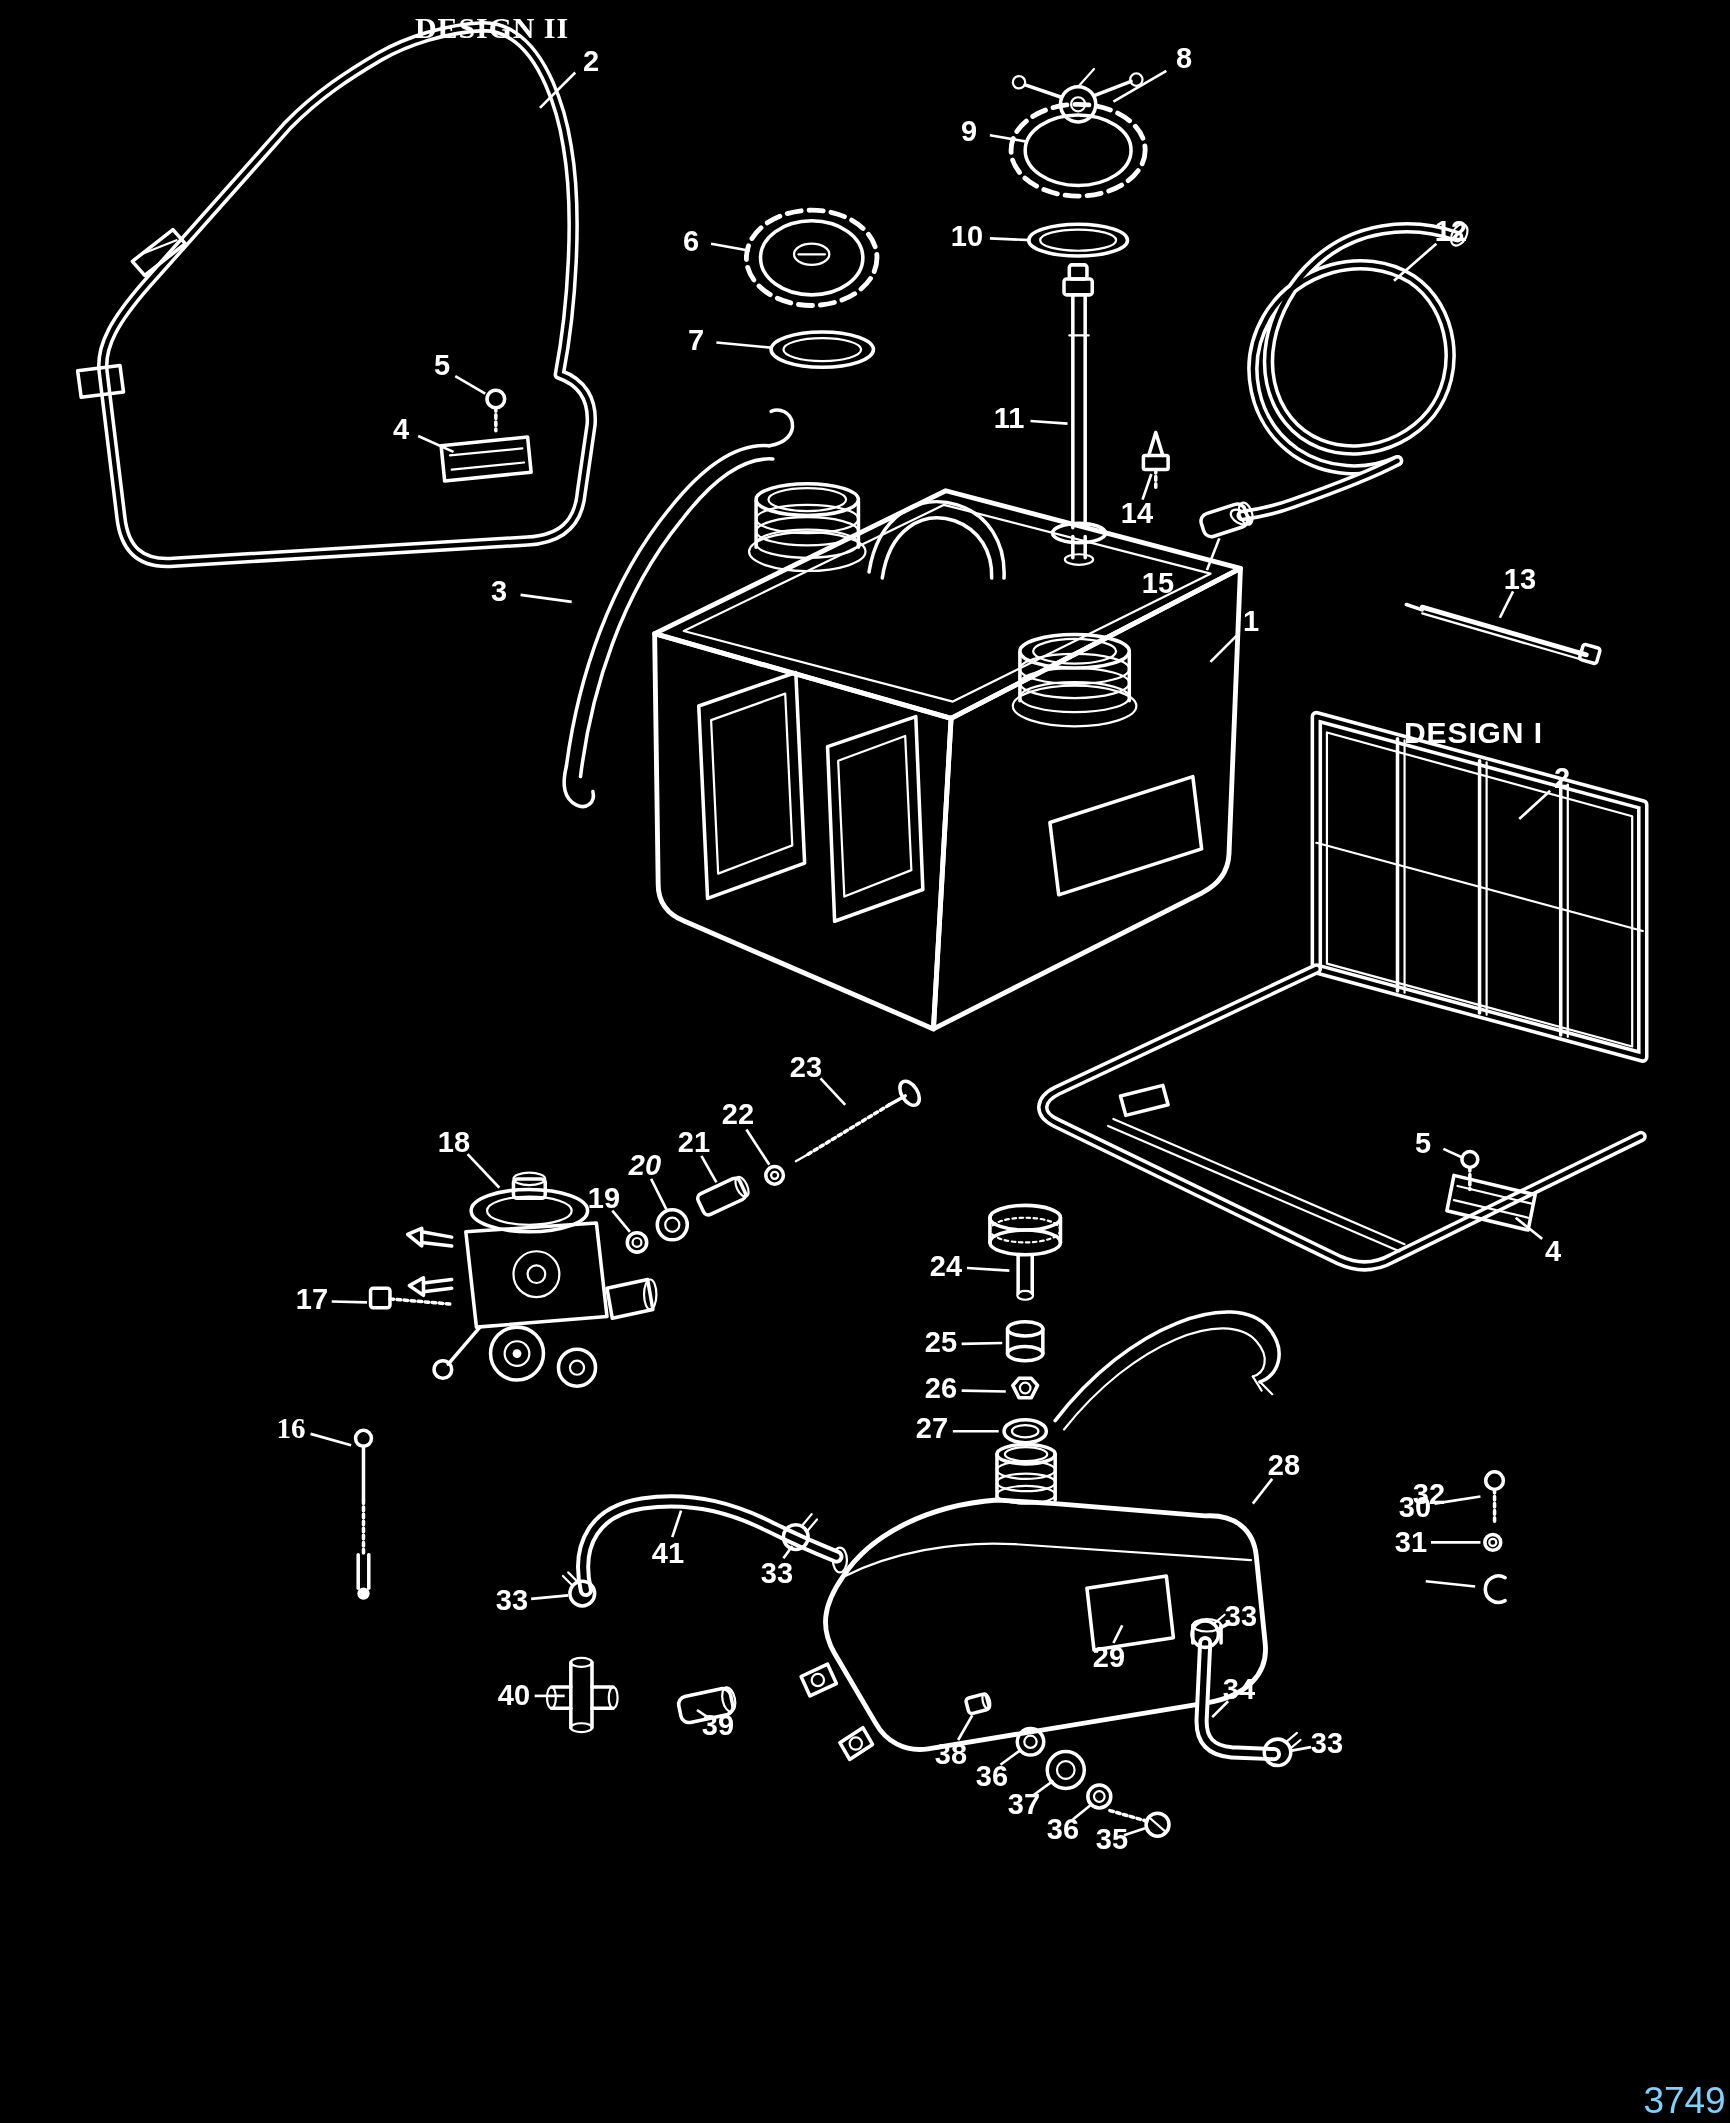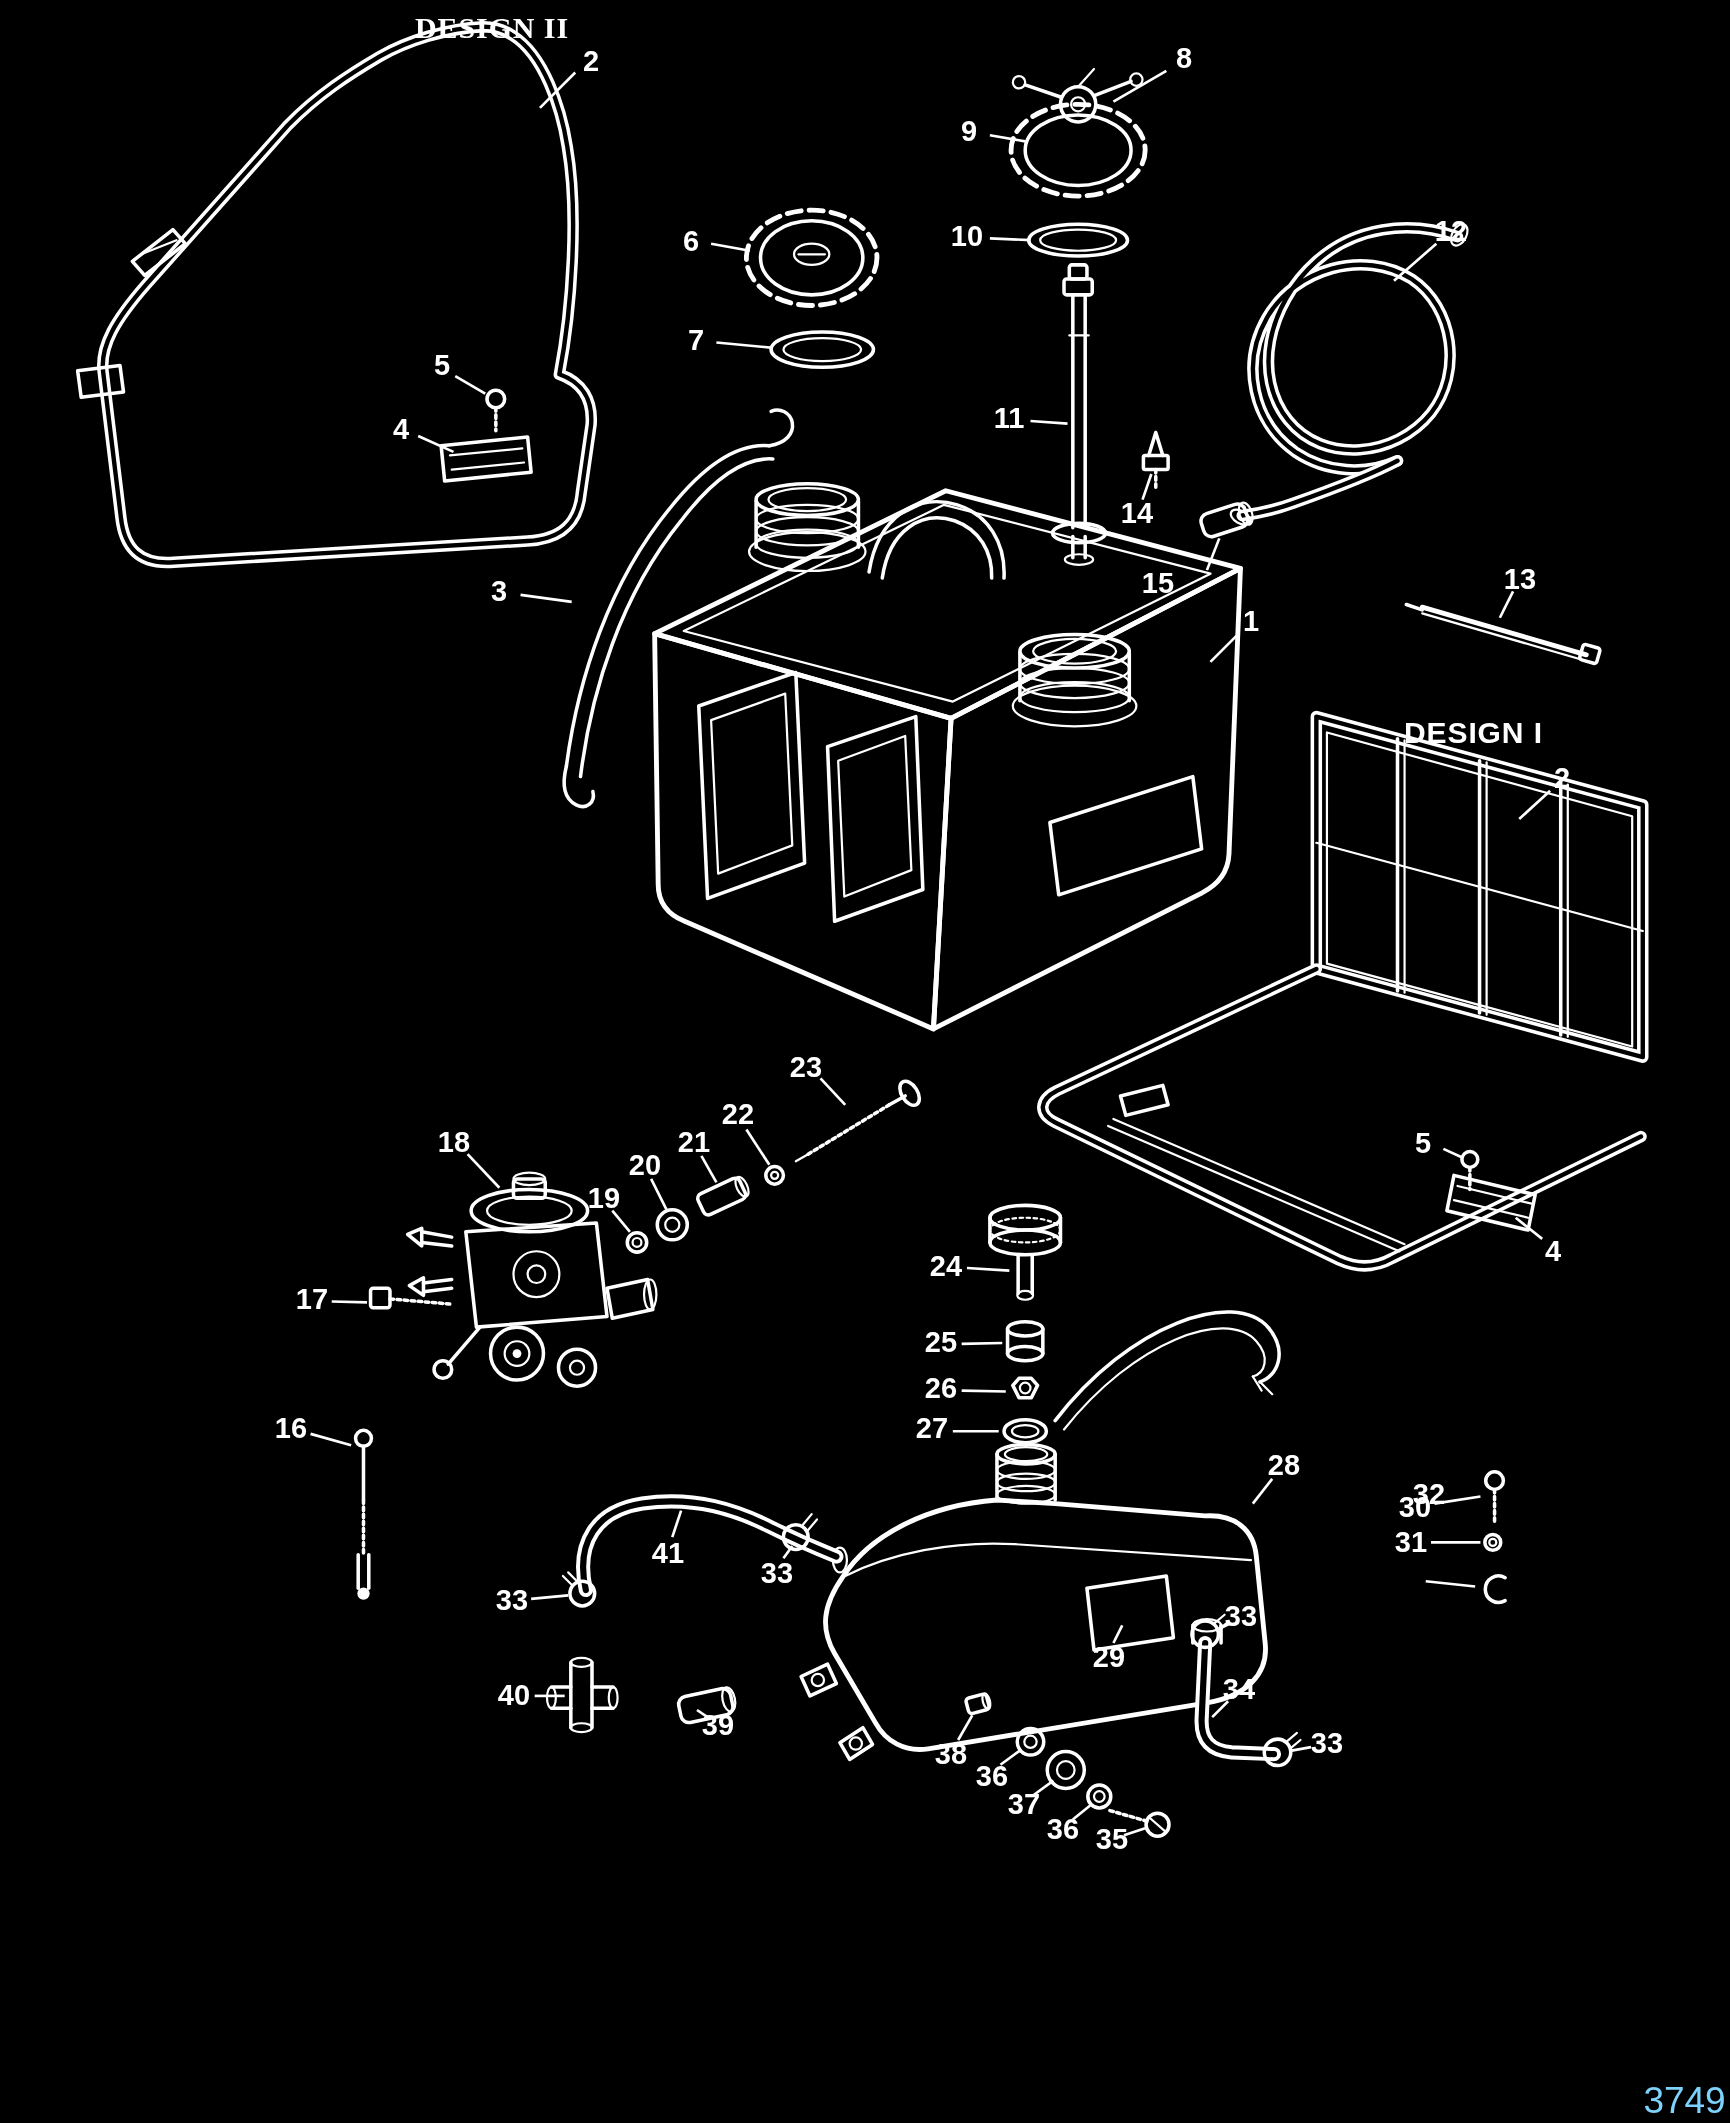--- a/index.html
+++ b/index.html
@@ -462,30 +462,30 @@
       <div class="callout" style="left: 1137px; top: 513px;">14</div>
       <div class="callout" style="left: 1158px; top: 583px;">15</div>
       <div class="callout" style="left: 1520px; top: 579px; text-align: center;">13</div>
       <div class="callout" style="left: 499px; top: 591px;">3</div>
       <div class="callout" style="left: 1251px; top: 621px;">1</div>
       <div class="callout" style="left: 1562px; top: 778px;">2</div>
       <div class="callout" style="left: 806px; top: 1067px;">23</div>
       <div class="callout" style="left: 738px; top: 1114px;">22</div>
       <div class="callout" style="left: 694px; top: 1142px;">21</div>
       <div class="callout" style="left: 454px; top: 1142px;">18</div>
-      <div class="callout" style="left: 645px; top: 1165px;">20</div>
+      <div class="callout" style="left: 645px; top: 1165px; font-style: italic;">20</div>
       <div class="callout" style="left: 604px; top: 1198px;">19</div>
       <div class="callout" style="left: 1423px; top: 1143px;">5</div>
       <div class="callout" style="left: 946px; top: 1266px;">24</div>
       <div class="callout" style="left: 1553px; top: 1251px;">4</div>
       <div class="callout" style="left: 312px; top: 1299px;">17</div>
       <div class="callout" style="left: 941px; top: 1342px; text-align: center;">25</div>
       <div class="callout" style="left: 941px; top: 1388px;">26</div>
       <div class="callout" style="left: 932px; top: 1428px;">27</div>
-      <div class="callout" style="left: 291px; top: 1428px;">16</div>
+      <div class="callout" style="left: 291px; top: 1428px; font-family: Liberation Serif, serif;">16</div>
       <div class="callout" style="left: 1284px; top: 1465px;">28</div>
       <div class="callout" style="left: 1415px; top: 1507px;">30</div>
       <div class="callout" style="left: 1411px; top: 1542px;">31</div>
       <div class="callout" style="left: 1405px; top: 1494px; margin-left: 24px;">32</div>
       <div class="callout" style="left: 668px; top: 1553px;">41</div>
       <div class="callout" style="left: 777px; top: 1573px;">33</div>
       <div class="callout" style="left: 512px; top: 1600px;">33</div>
       <div class="callout" style="left: 1241px; top: 1616px;">33</div>
       <div class="callout" style="left: 1109px; top: 1657px;">29</div>
       <div class="callout" style="left: 514px; top: 1695px;">40</div>

